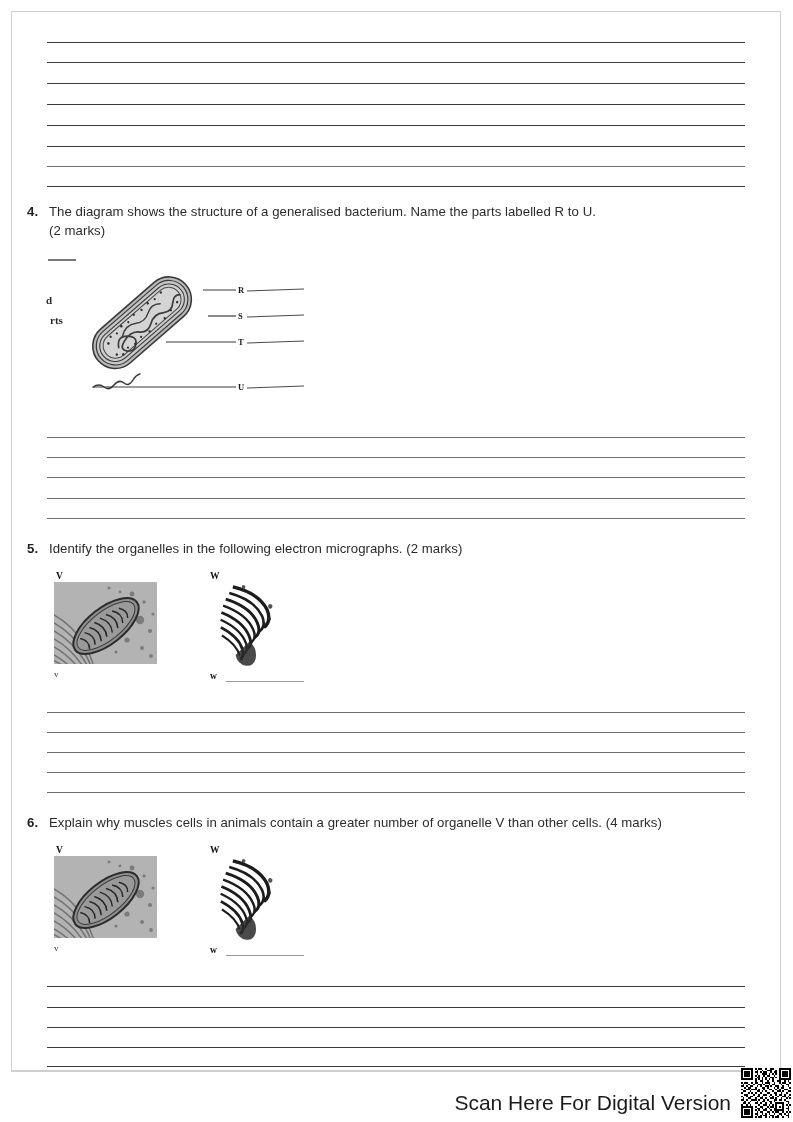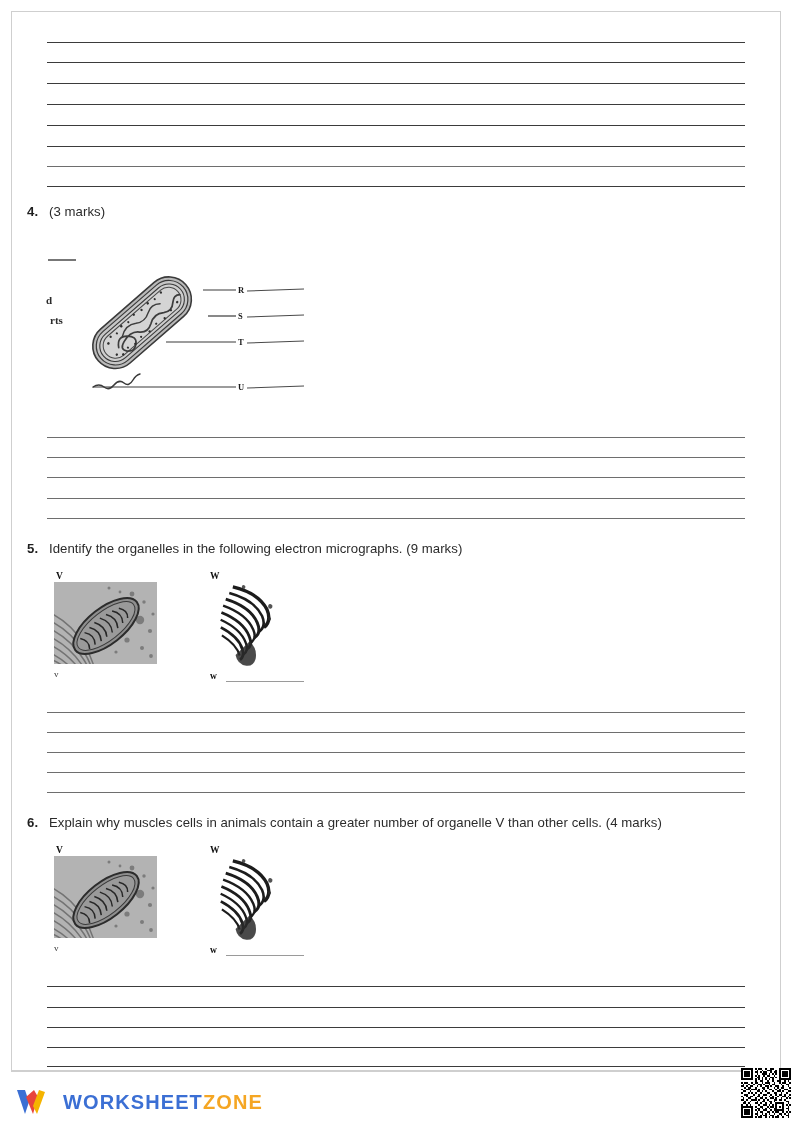--- a/index.html
+++ b/index.html
@@ -183,21 +183,22 @@
     <div class="rule" style="top:104px"></div>
     <div class="rule" style="top:125px"></div>
     <div class="rule" style="top:146px"></div>
     <div class="rule soft" style="top:166px"></div>
     <div class="rule" style="top:186px"></div>
   </div>
 
   <div class="question" style="left:27px; top:202px; width:720px;">
     <span class="q-num">4.</span>
     <span class="q-body">
-      <span class="q-line2">(3 marks)</span>
+      <span>The diagram shows the structure of a generalised bacterium. Name the parts labelled R to U.</span>
+      <span class="q-line2">(2 marks)</span>
     </span>
   </div>
 
   <div class="fig-bacterium">
     <svg width="258" height="152" viewBox="0 0 258 152" xmlns="http://www.w3.org/2000/svg">
 
       <line x1="2" y1="9" x2="30" y2="9" stroke="#555" stroke-width="1.6"></line>
 
       <g transform="rotate(-41 95 72)">
 
@@ -264,21 +265,21 @@
   <div>
     <div class="rule soft" style="top:437px"></div>
     <div class="rule soft" style="top:457px"></div>
     <div class="rule soft" style="top:477px"></div>
     <div class="rule soft" style="top:498px"></div>
     <div class="rule soft" style="top:518px"></div>
   </div>
 
   <div class="question" style="left:27px; top:539px; width:720px;">
     <span class="q-num">5.</span>
-    <span class="q-body">Identify the organelles in the following electron micrographs. (9 marks)</span>
+    <span class="q-body">Identify the organelles in the following electron micrographs. (2 marks)</span>
   </div>
 
   <div class="fig-micros" style="left:46px; top:565px;">
 
     <span class="micro-label" style="left:10px; top:6px;">V</span>
     <div class="micro" style="left:8px; top:17px; width:103px; height:82px;">
       <svg width="103" height="82" viewBox="0 0 103 82" xmlns="http://www.w3.org/2000/svg">
         <defs>
           <clipPath id="cv">
               <rect x="0" y="0" width="103" height="82"></rect>
@@ -461,33 +462,22 @@
   <div>
     <div class="rule" style="top:986px"></div>
     <div class="rule" style="top:1007px"></div>
     <div class="rule" style="top:1027px"></div>
     <div class="rule" style="top:1047px"></div>
     <div class="rule" style="top:1066px"></div>
   </div>
 
   <div class="footer-rule"></div>
 
-  <div class="brand">
-    <span class="brand-logo">
-      <svg width="40" height="32" viewBox="0 0 40 32" xmlns="http://www.w3.org/2000/svg">
-        <path d="M3 4 L11 28 L15 16 L11 4 Z" fill="#3b6fd4"></path>
-        <path d="M12 11 L19 28 L24 11 L20 4 Z" fill="#e8453c"></path>
-        <path d="M25 4 L31 6 L23 28 L19 20 Z" fill="#f5b400"></path>
-      </svg>
-    </span>
-    <span class="brand-text">
-      <span class="brand-worksheet">WORKSHEET</span><span class="brand-zone">ZONE</span>
-    </span>
-  </div>
-
+
+  <div class="scan-text">Scan Here For Digital Version</div>
 
   <div class="qr">
     <svg width="50" height="50" viewBox="0 0 29 29" shape-rendering="crispEdges" xmlns="http://www.w3.org/2000/svg">
       <rect width="29" height="29" fill="#ffffff"></rect>
       <g fill="#000000">
 
         <path d="M0 0h7v7h-7z"></path>
           <path d="M1 1h5v5h-5z" fill="#fff"></path>
           <path d="M2 2h3v3h-3z"></path>
         <path d="M22 0h7v7h-7z"></path>

